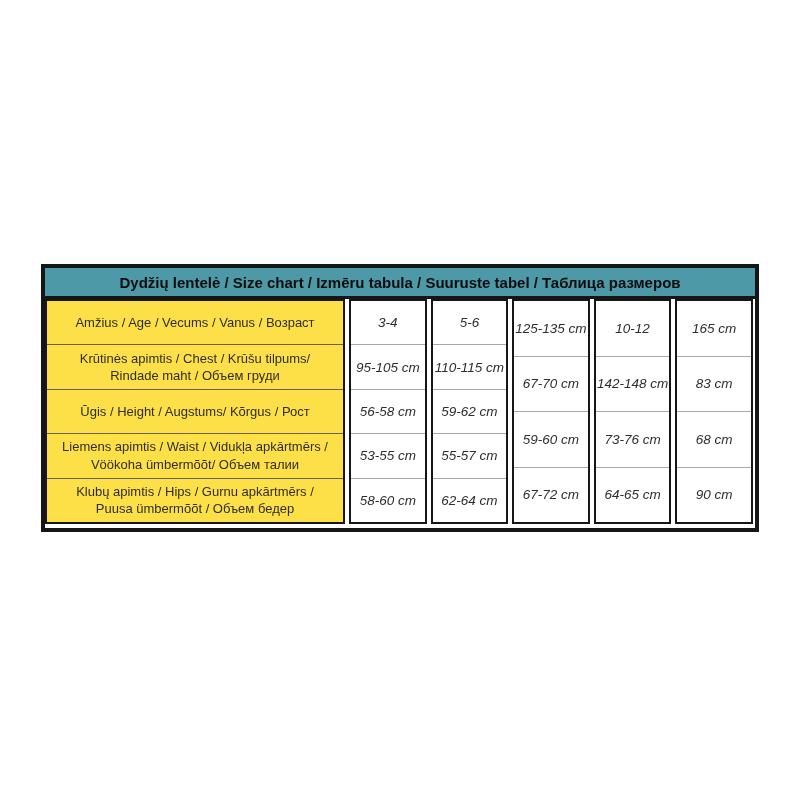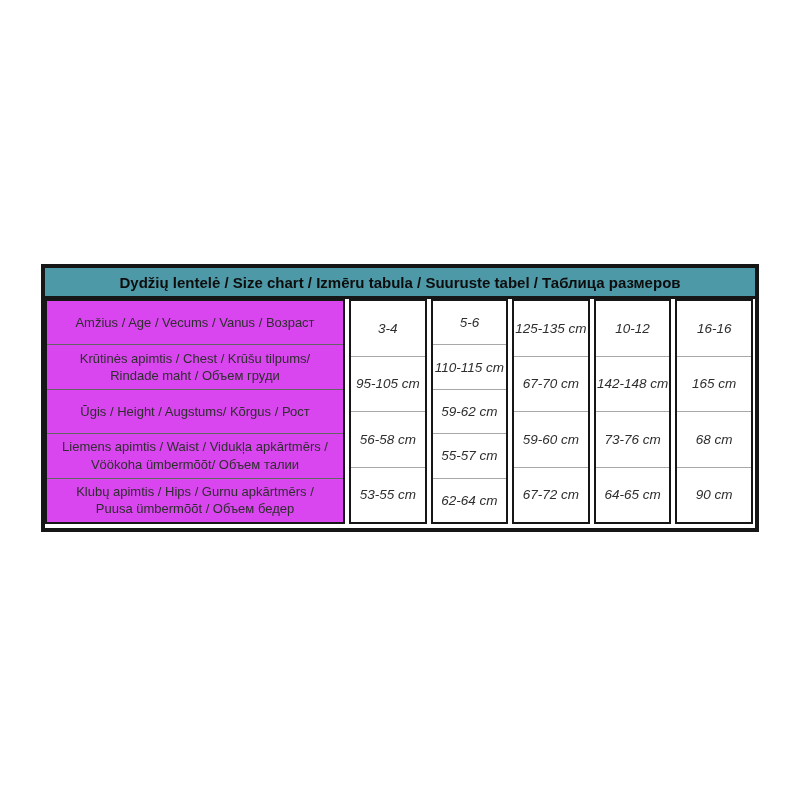--- a/index.html
+++ b/index.html
@@ -47,21 +47,21 @@
     background: #ffffff;
   }
   .col {
     display: flex;
     flex-direction: column;
     box-sizing: border-box;
     border: 2px solid #161616;
   }
   .label-col {
     flex: 0 0 300px;
-    background: #d946ef;
+    background: #fde047;
   }
   .value-col {
     flex: 1 1 0;
     background: #ffffff;
     font-style: italic;
   }
   .cell {
     flex: 1 1 0;
     display: flex;
     align-items: center;
@@ -100,20 +100,21 @@
         <div class="cell label-cell">Ūgis / Height / Augstums/ Kõrgus / Рост</div>
         <div class="cell label-cell">Liemens apimtis / Waist / Vidukļa apkārtmērs / Vöökoha ümbermõõt/ Объем талии</div>
         <div class="cell label-cell">Klubų apimtis / Hips / Gurnu apkārtmērs / Puusa ümbermõõt / Объем бедер</div>
       </div>
 
       <div class="col value-col">
         <div class="cell value-cell">3-4</div>
         <div class="cell value-cell">95-105 cm</div>
         <div class="cell value-cell">56-58 cm</div>
         <div class="cell value-cell">53-55 cm</div>
+        <div class="cell value-cell">58-60 cm</div>
       </div>
 
       <div class="col value-col">
         <div class="cell value-cell">5-6</div>
         <div class="cell value-cell">110-115 cm</div>
         <div class="cell value-cell">59-62 cm</div>
         <div class="cell value-cell">55-57 cm</div>
         <div class="cell value-cell">62-64 cm</div>
       </div>
 
@@ -125,21 +126,21 @@
       </div>
 
       <div class="col value-col">
         <div class="cell value-cell">10-12</div>
         <div class="cell value-cell">142-148 cm</div>
         <div class="cell value-cell">73-76 cm</div>
         <div class="cell value-cell">64-65 cm</div>
       </div>
 
       <div class="col value-col">
-        <div class="cell value-cell">16-16</div>
         <div class="cell value-cell">165 cm</div>
+        <div class="cell value-cell">83 cm</div>
         <div class="cell value-cell">68 cm</div>
         <div class="cell value-cell">90 cm</div>
       </div>
 
     </div>
   </div>
 </div>
 
 </body></html>

